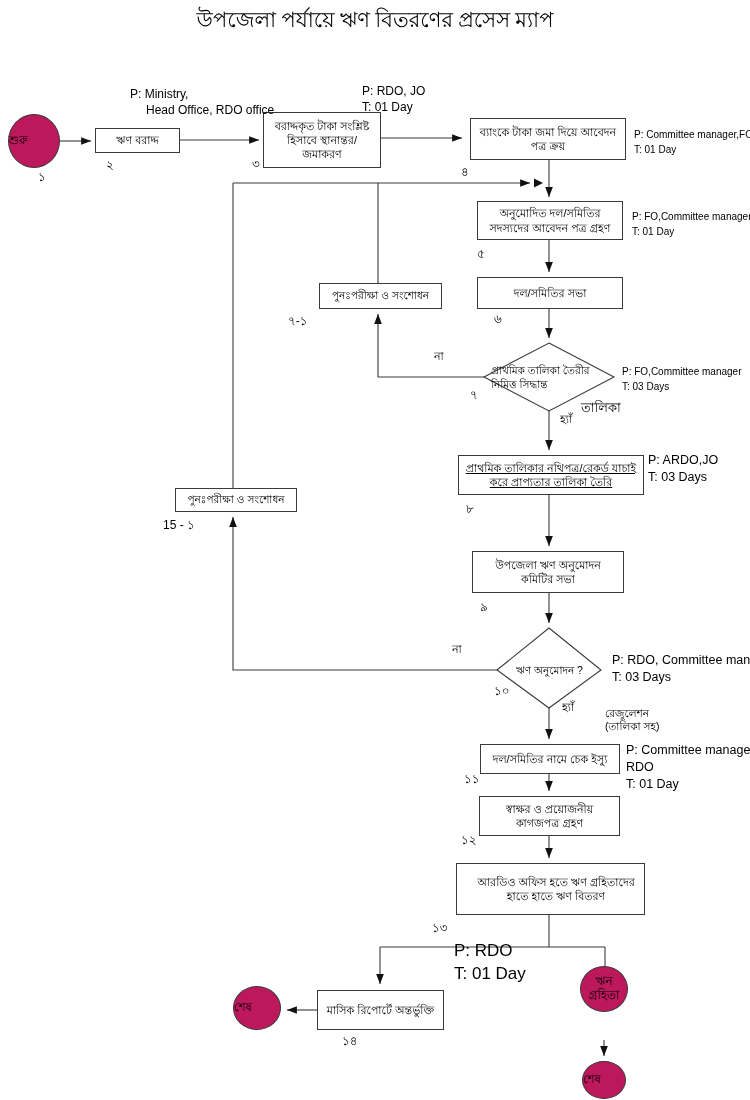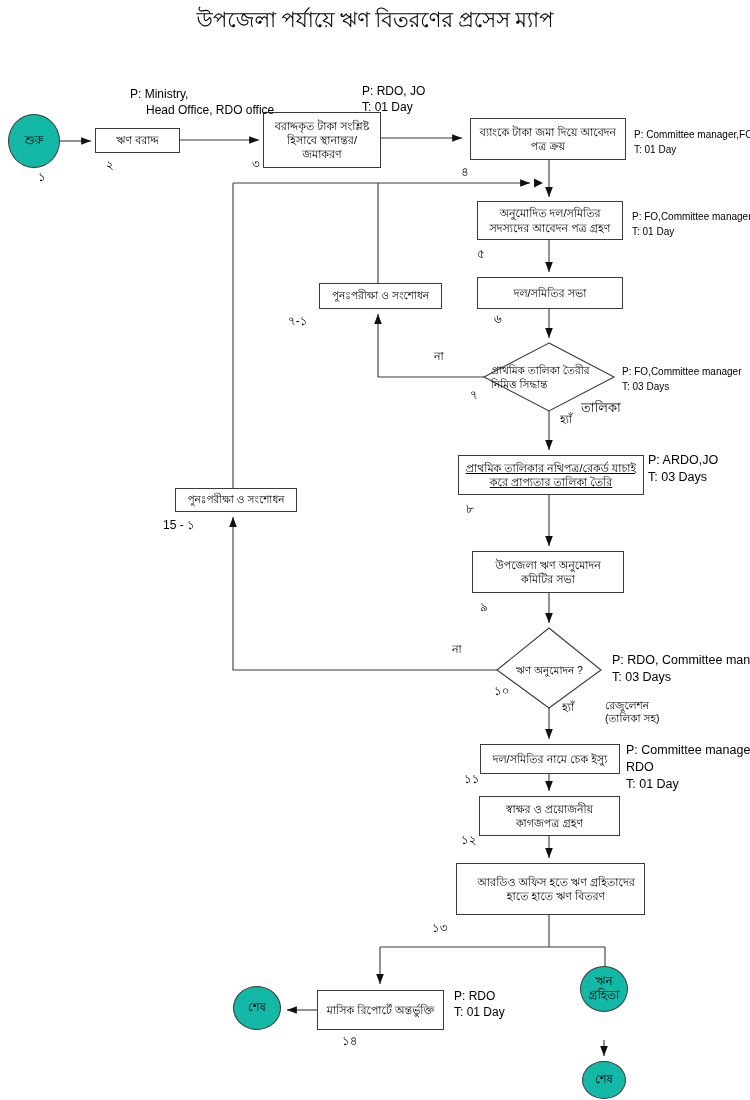--- a/index.html
+++ b/index.html
@@ -5,32 +5,32 @@
   html,body { margin:0; padding:0; background:#fff; }
   .canvas { position:relative; width:750px; height:1100px; background:#fff; overflow:hidden;
             font-family:"Liberation Sans", sans-serif; color:#000; }
   .title { position:absolute; top:4px; left:0; width:100%; text-align:center;
            font-size:21px; font-family:"Liberation Serif", serif; }
   svg.wires { position:absolute; left:0; top:0; width:750px; height:1100px; }
   .box { position:absolute; border:1px solid #3a3a3a; background:#fff; box-sizing:border-box;
          display:flex; align-items:center; justify-content:center; text-align:center;
          font-size:11px; line-height:1.3; padding:2px 5px; }
   .box.sm { font-size:10.5px; }
-  .circle { position:absolute; border:1px solid #3a3a3a; border-radius:50%; background:#14b8a6;
-            box-sizing:border-box; display:flex; align-items:center; justify-content:center;
+  .circle { position:absolute; border:1px solid #3a3a3a; border-radius:50%; background:#be185d;
+            box-sizing:border-box; display:flex; align-items:center; justify-content:flex-start;
             text-align:center; font-size:11.5px; line-height:1.15; }
   .dtext { position:absolute; display:flex; align-items:center; justify-content:center;
            text-align:left; font-size:10.5px; line-height:1.35; }
   .num { position:absolute; font-size:12px; }
   .ann { position:absolute; font-size:12px; line-height:1.35; white-space:nowrap; }
   .ann.small { font-size:10px; line-height:1.45; }
   .ind { padding-left:16px; }
   .elabel { position:absolute; font-size:11px; white-space:nowrap; }
   .elabel.big { font-size:13px; }
-  .elabel.two { font-size:10.5px; line-height:1.25; }
+  .elabel.two { font-size:10.5px; line-height:1.25;margin-top:8px; }
 </style>
 </head>
 <body>
 
 <div class="canvas">
 
   <div class="title">উপজেলা পর্যায়ে ঋণ বিতরণের প্রসেস ম্যাপ</div>
 
   <svg class="wires" viewBox="0 0 750 1100">
     <defs>
@@ -173,21 +173,21 @@
   </div>
   <div class="ann" style="left:612px;top:652px;font-size:12.5px;">
     <div>P: RDO, Committee manager,</div>
     <div>T:  03 Days</div>
   </div>
   <div class="ann" style="left:626px;top:742px;font-size:12.5px;">
     <div>P: Committee manager,</div>
     <div>RDO</div>
     <div>T:  01 Day</div>
   </div>
-  <div class="ann" style="left:454px;top:988px;font-size:12px;">
+  <div class="ann" style="left:454px;top:940px;font-size:17px;">
     <div>P: RDO</div>
     <div>T:  01 Day</div>
   </div>
 
   <div class="elabel" style="left:434px;top:348px;">না</div>
   <div class="elabel" style="left:560px;top:411px;">হ্যাঁ</div>
   <div class="elabel big" style="left:581px;top:398px;">তালিকা</div>
   <div class="elabel" style="left:452px;top:641px;">না</div>
   <div class="elabel" style="left:562px;top:699px;">হ্যাঁ</div>
   <div class="elabel two" style="left:605px;top:699px;">

